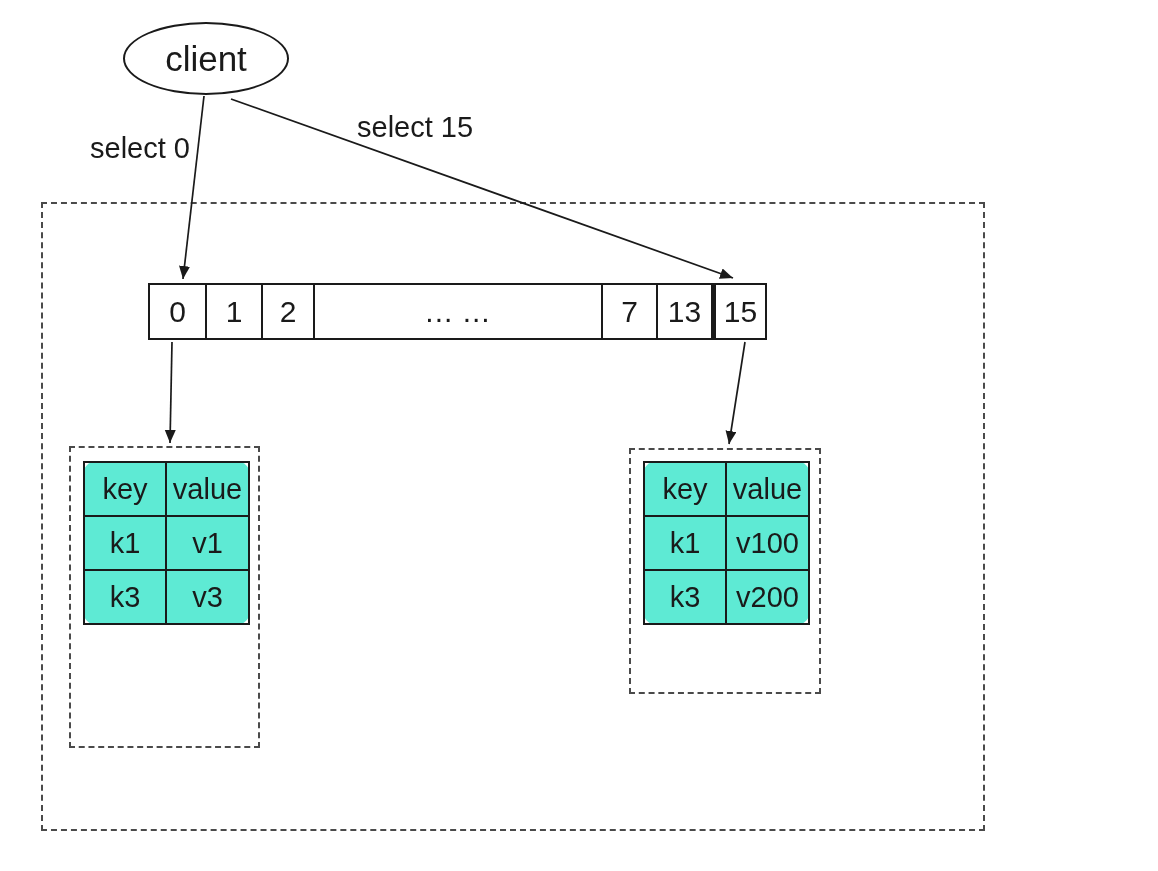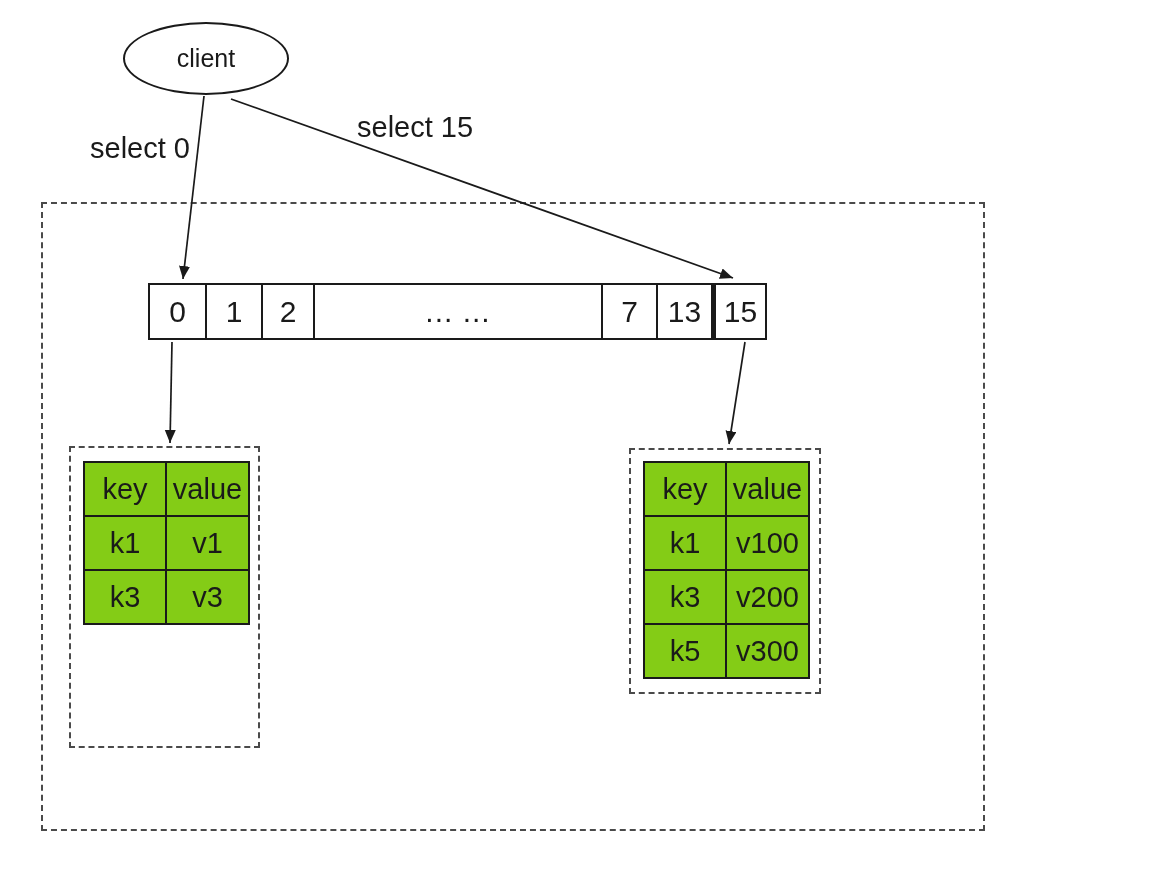--- a/index.html
+++ b/index.html
@@ -21,21 +21,21 @@
   }
   
   .client-ellipse {
     position: absolute;
     left: 123px; top: 22px;
     width: 166px; height: 73px;
     border: 2px solid #1a1a1a;
     border-radius: 50%;
     box-sizing: border-box;
     display: flex; align-items: center; justify-content: center;
-    font-size: 25px;
+    font-size: 35px;
     background: #ffffff;
     z-index: 2;
   }
   
   .edge-label {
     position: absolute;
     font-size: 29px;
     white-space: nowrap;
     z-index: 3;
   }
@@ -86,22 +86,23 @@
     background: #ffffff;
     z-index: 2;
   }
   .db0-box  { left: 69px;  top: 446px; width: 191px; height: 302px; }
   .db15-box { left: 629px; top: 448px; width: 192px; height: 246px; }
 
   
   .kv-table {
     position: absolute;
     border-collapse: collapse;
-    background: #84cc16;
+    background: #5eead4;
     z-index: 3;
+    border-radius: 14px;
   }
   .kv0  { left: 83px;  top: 461px; }
   .kv15 { left: 643px; top: 461px; }
   .kv-table th, .kv-table td {
     border: 2px solid #1a1a1a;
     font-size: 29px;
     font-weight: normal;
     text-align: center;
     vertical-align: middle;
     height: 52px;
@@ -160,24 +161,20 @@
       <th class="col-value">value</th>
     </tr>
     <tr>
       <td>k1</td>
       <td>v100</td>
     </tr>
     <tr>
       <td>k3</td>
       <td>v200</td>
     </tr>
-    <tr>
-      <td>k5</td>
-      <td>v300</td>
-    </tr>
   </tbody>
     </table>
 
   <svg class="svg-layer" viewBox="0 0 1158 871" xmlns="http://www.w3.org/2000/svg">
     <defs>
       <marker id="ah" markerUnits="userSpaceOnUse" markerWidth="14" markerHeight="12" refX="13" refY="5.5" orient="auto">
         <path d="M0,0 L13,5.5 L0,11 z" fill="#1a1a1a"></path>
       </marker>
     </defs>
     <line x1="204" y1="96" x2="183" y2="279" stroke="#1a1a1a" stroke-width="1.7" marker-end="url(#ah)"></line>

